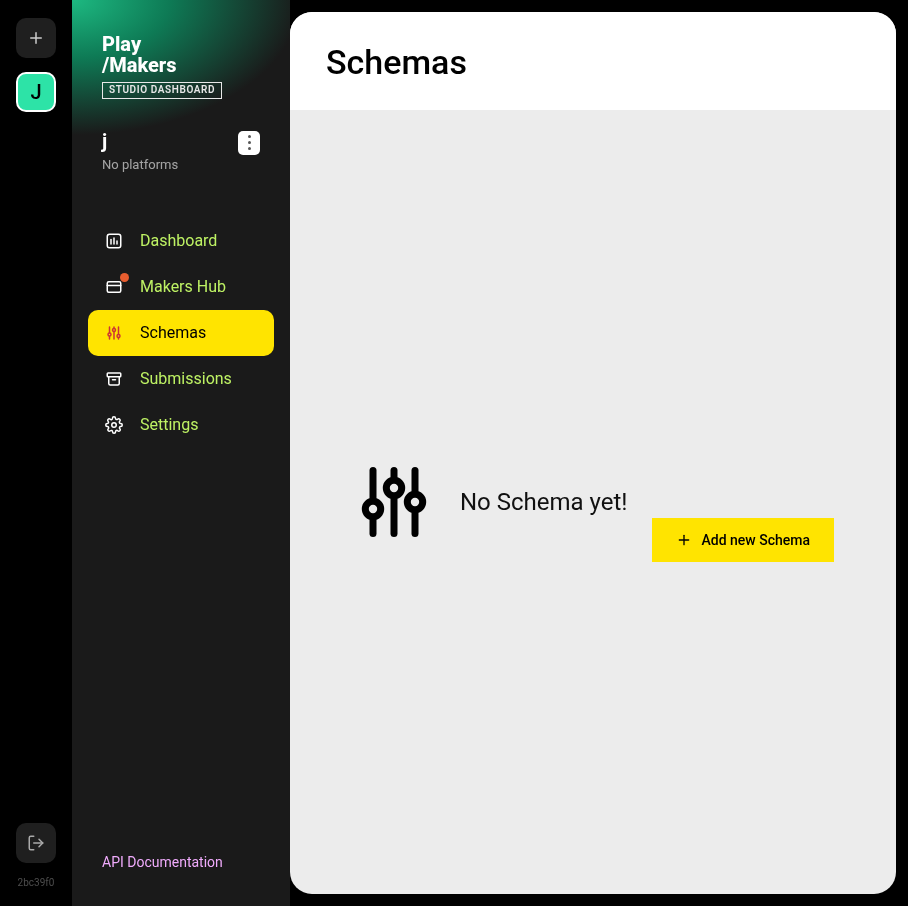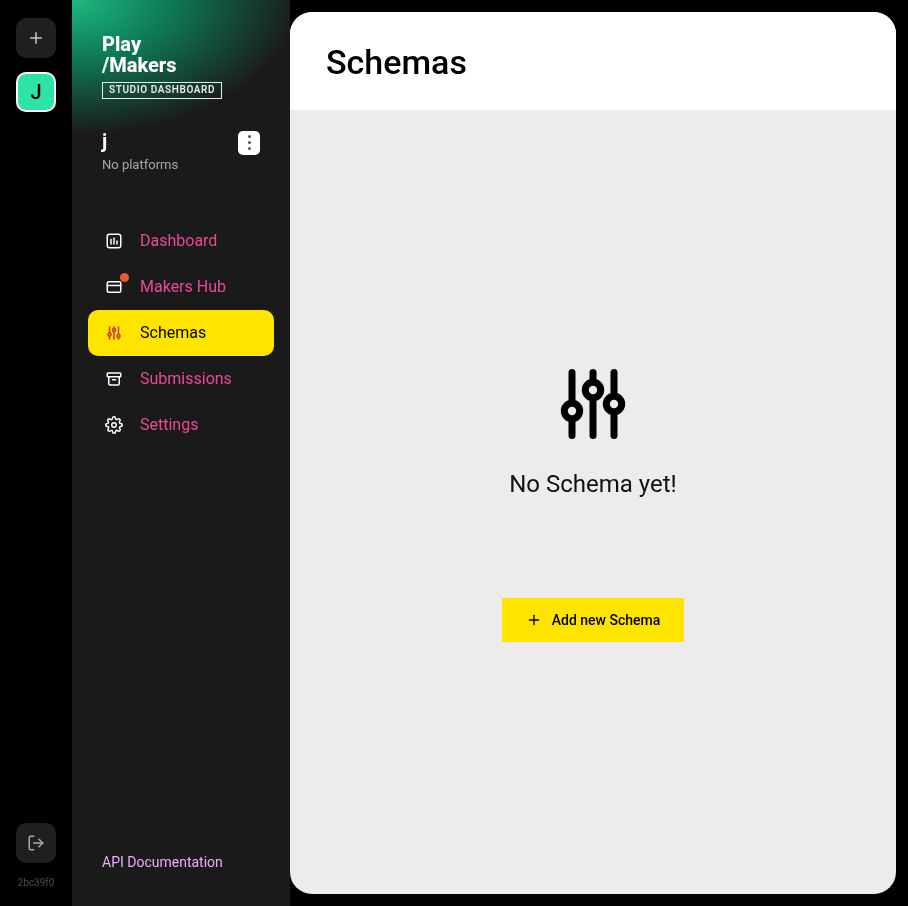--- a/index.html
+++ b/index.html
@@ -142,21 +142,21 @@
     .nav {
       padding: 24px 16px 0 16px;
       flex: 1;
     }
     .nav-item {
       display: flex;
       align-items: center;
       gap: 16px;
       padding: 13px 16px;
       border-radius: 10px;
-      color: #ec4899;
+      color: #bef264;
       font-size: 16px;
       cursor: pointer;
       position: relative;
     }
     .nav-item.active {
       background: #ffe400;
       color: #000;
     }
     .nav-item.active svg {
       stroke: #c33;
@@ -206,21 +206,21 @@
       padding: 30px 36px 28px 36px;
     }
     .main-title {
       font-size: 34px;
       font-weight: 500;
       color: #000;
     }
     .main-body {
       flex: 1;
       display: flex;
-      flex-direction: column;
+      flex-direction: row;
       align-items: center;
       justify-content: center;
       gap: 24px;
     }
     .empty-icon-wrap {
       display: flex;
       justify-content: center;
     }
     .empty-title {
       font-size: 24px;

